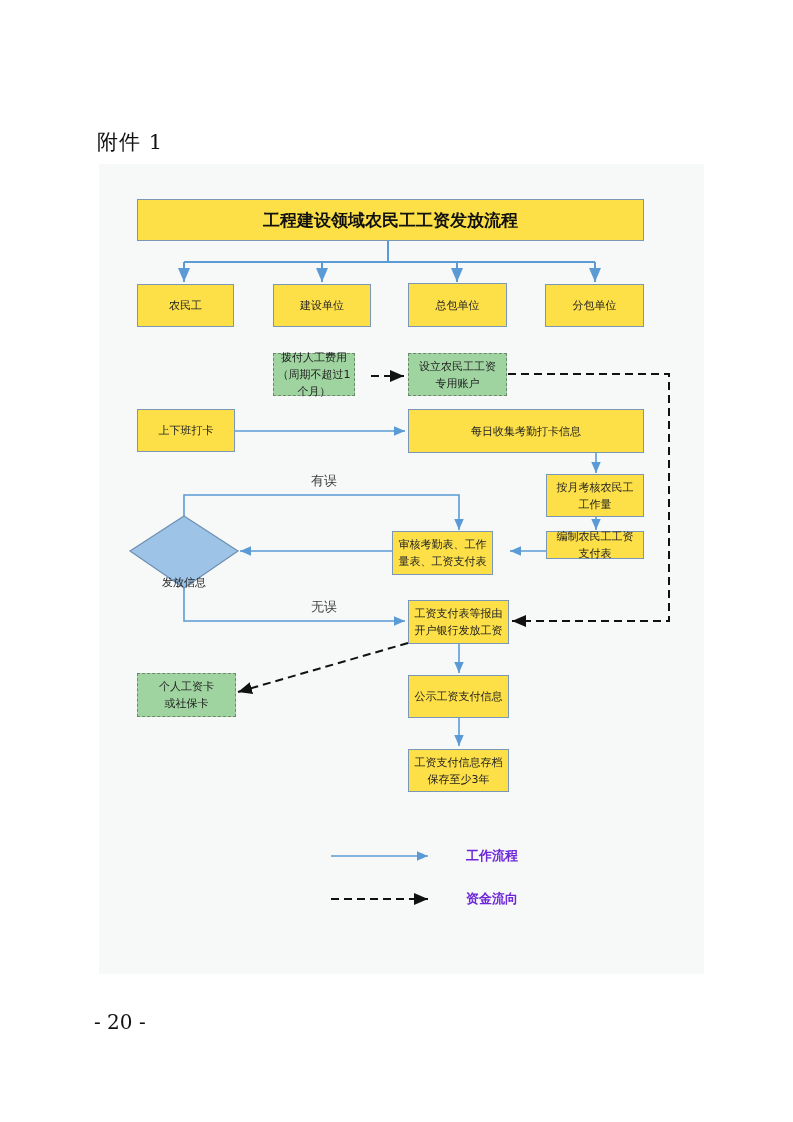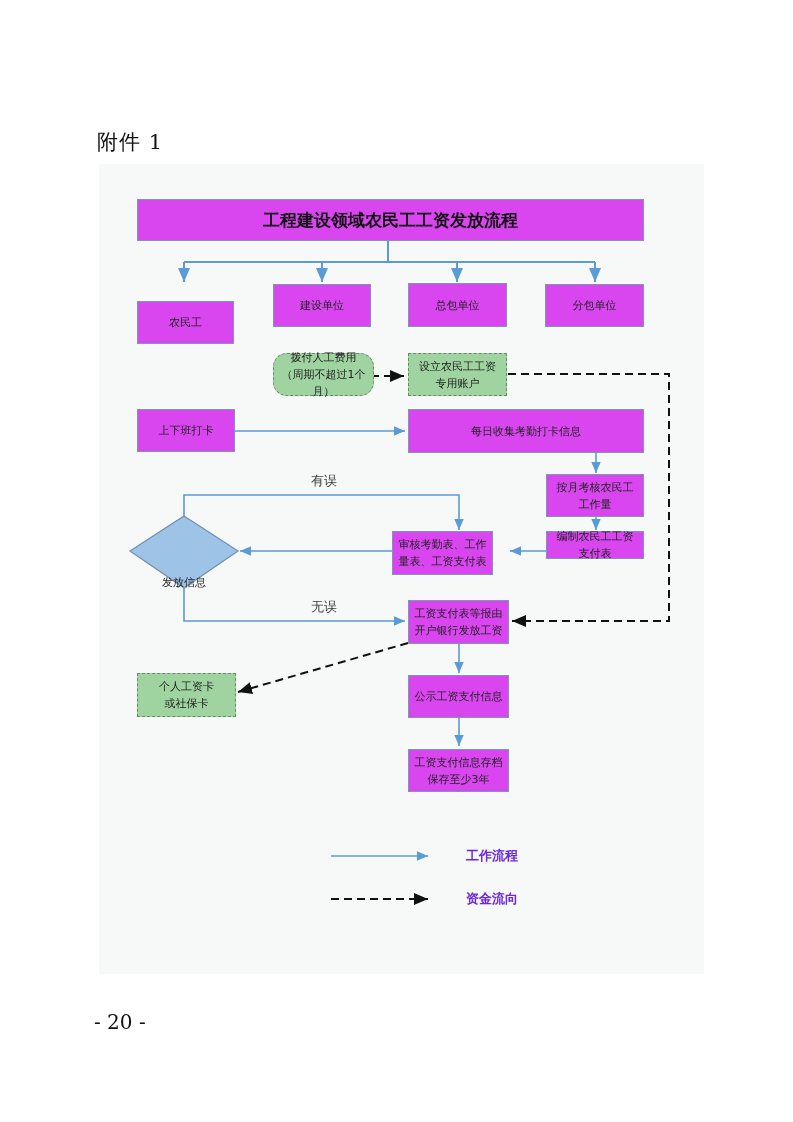--- a/index.html
+++ b/index.html
@@ -4,21 +4,21 @@
 <style>
   html, body { margin:0; padding:0; background:#ffffff; }
   body { width:793px; height:1122px; position:relative; overflow:hidden;
          font-family:"DejaVu Sans", sans-serif; }
   .attach { position:absolute; left:97px; top:128px; font-size:21px; color:#111;
             font-family:"DejaVu Serif", serif; letter-spacing:1px; }
   .panel { position:absolute; left:99px; top:164px; width:605px; height:810px; background:#f7f9f9; }
   .page-num { position:absolute; left:94px; top:1010px; font-size:20px; color:#111;
               font-family:"DejaVu Serif", serif; }
   svg { position:absolute; left:0; top:0; }
-  .box { position:absolute; background:#d946ef; border:1.5px solid #7a97b8; box-sizing:border-box;
+  .box { position:absolute; background:#fde047; border:1.5px solid #7a97b8; box-sizing:border-box;
          display:flex; align-items:center; justify-content:center; text-align:center;
          font-size:11px; color:#222; line-height:17px; white-space:pre-line; }
   .box.title { font-size:17px; font-weight:bold; font-family:"DejaVu Serif", serif; color:#111; }
   .box.green { background:#9fd4a0; border:1.5px dashed #6b8a6b; }
   .label { position:absolute; font-size:13px; color:#404040; }
   .legend-text { position:absolute; font-size:13px; font-weight:bold; color:#6d28d9;
                  font-family:"DejaVu Serif", serif; }
   .diamond-text { position:absolute; font-size:11px; color:#222; width:100px; text-align:center;margin-top:32px; }
 </style>
 </head>
@@ -63,26 +63,26 @@
   </g>
 
   <polygon points="184,516 238,551 184,588 130,551" fill="#9dc3e6" stroke="#6d8fb3" stroke-width="1.2"></polygon>
 
   <line x1="331" y1="856" x2="428" y2="856" stroke="#5b9bd5" stroke-width="1.6" marker-end="url(#ab)"></line>
   <line x1="331" y1="899" x2="428" y2="899" stroke="#111" stroke-width="2" stroke-dasharray="8,5" marker-end="url(#ak)"></line>
 </svg>
 
 <div class="box title" style="left:137px;top:199px;width:507px;height:42px;">工程建设领域农民工工资发放流程</div>
 
-<div class="box" style="left:137px;top:301px;width:97px;height:43px;">农民工</div>
+<div class="box" style="left:137px;top:284px;width:97px;height:43px;">农民工</div>
 <div class="box" style="left:273px;top:284px;width:98px;height:43px;">建设单位</div>
 <div class="box" style="left:408px;top:283px;width:99px;height:44px;">总包单位</div>
 <div class="box" style="left:545px;top:284px;width:99px;height:43px;">分包单位</div>
 
-<div class="box green" style="left:273px;top:353px;width:101px;height:43px;border-radius:14px;">拨付人工费用
+<div class="box green" style="left:273px;top:353px;width:82px;height:43px;">拨付人工费用
 （周期不超过1个月）</div>
 <div class="box green" style="left:408px;top:353px;width:99px;height:43px;">设立农民工工资
 专用账户</div>
 
 <div class="box" style="left:137px;top:409px;width:98px;height:43px;">上下班打卡</div>
 <div class="box" style="left:408px;top:409px;width:236px;height:44px;">每日收集考勤打卡信息</div>
 
 <div class="box" style="left:546px;top:474px;width:98px;height:43px;">按月考核农民工
 工作量</div>
 <div class="box" style="left:546px;top:531px;width:98px;height:28px;">编制农民工工资

